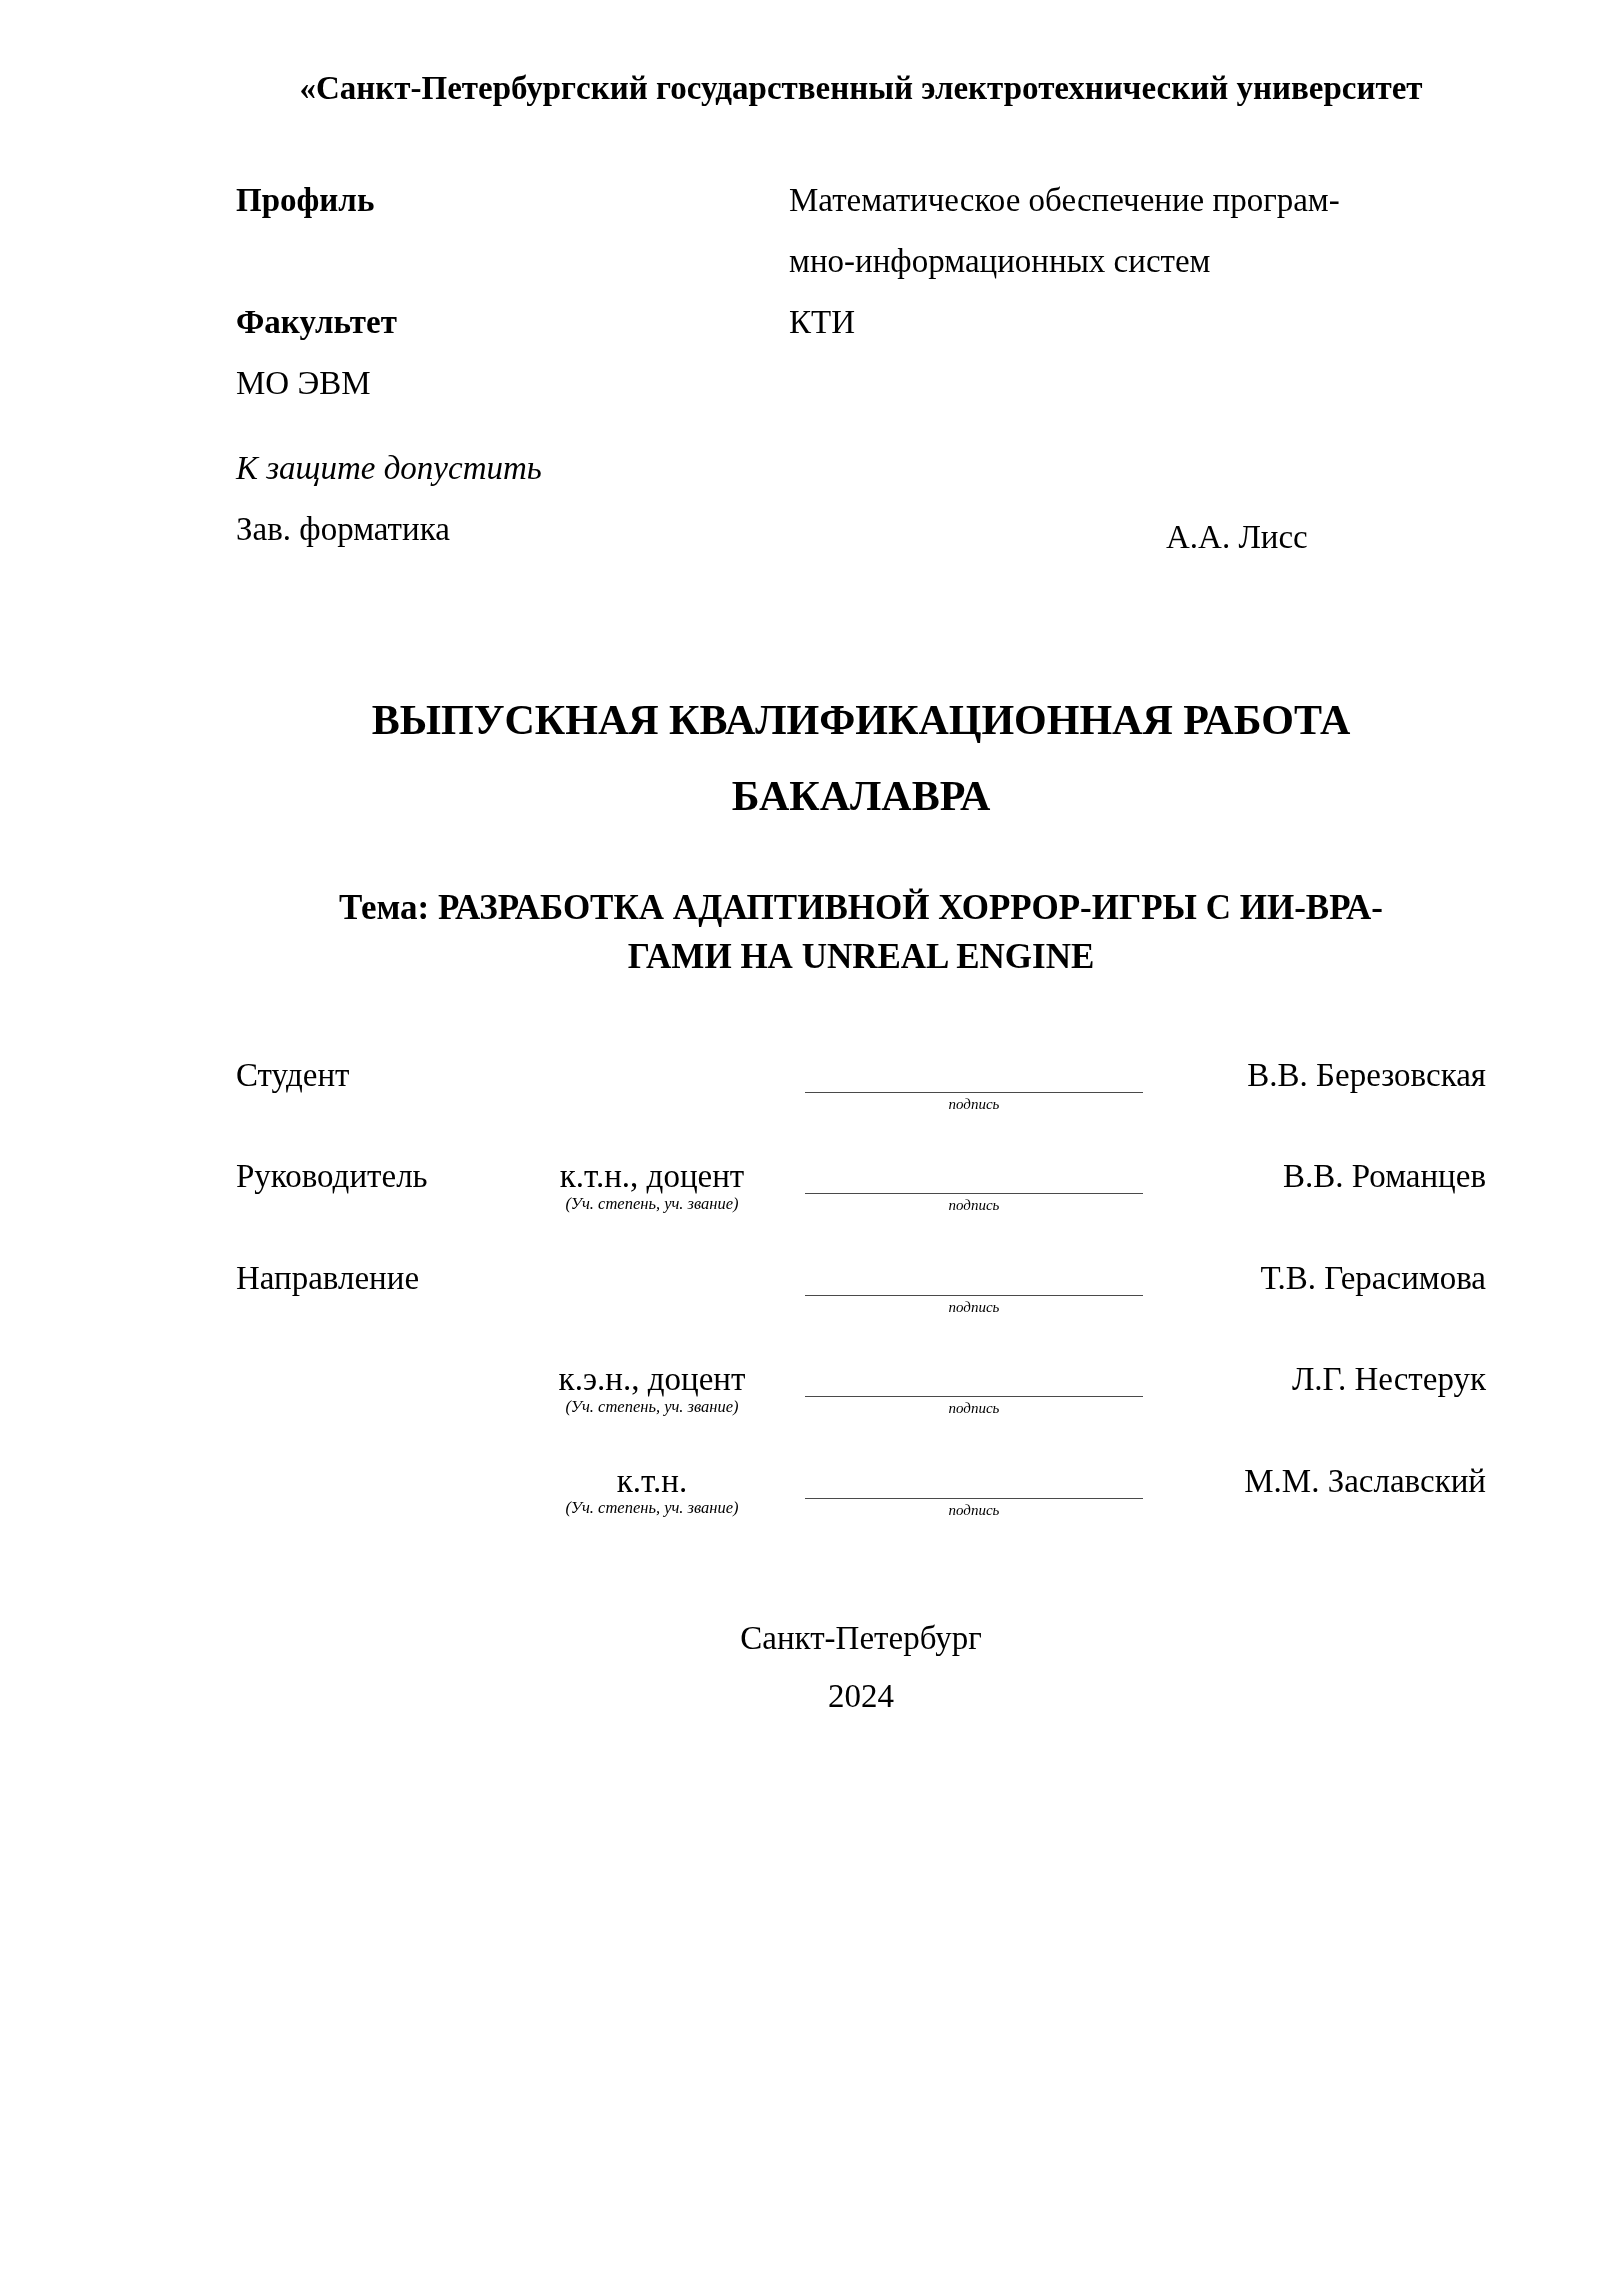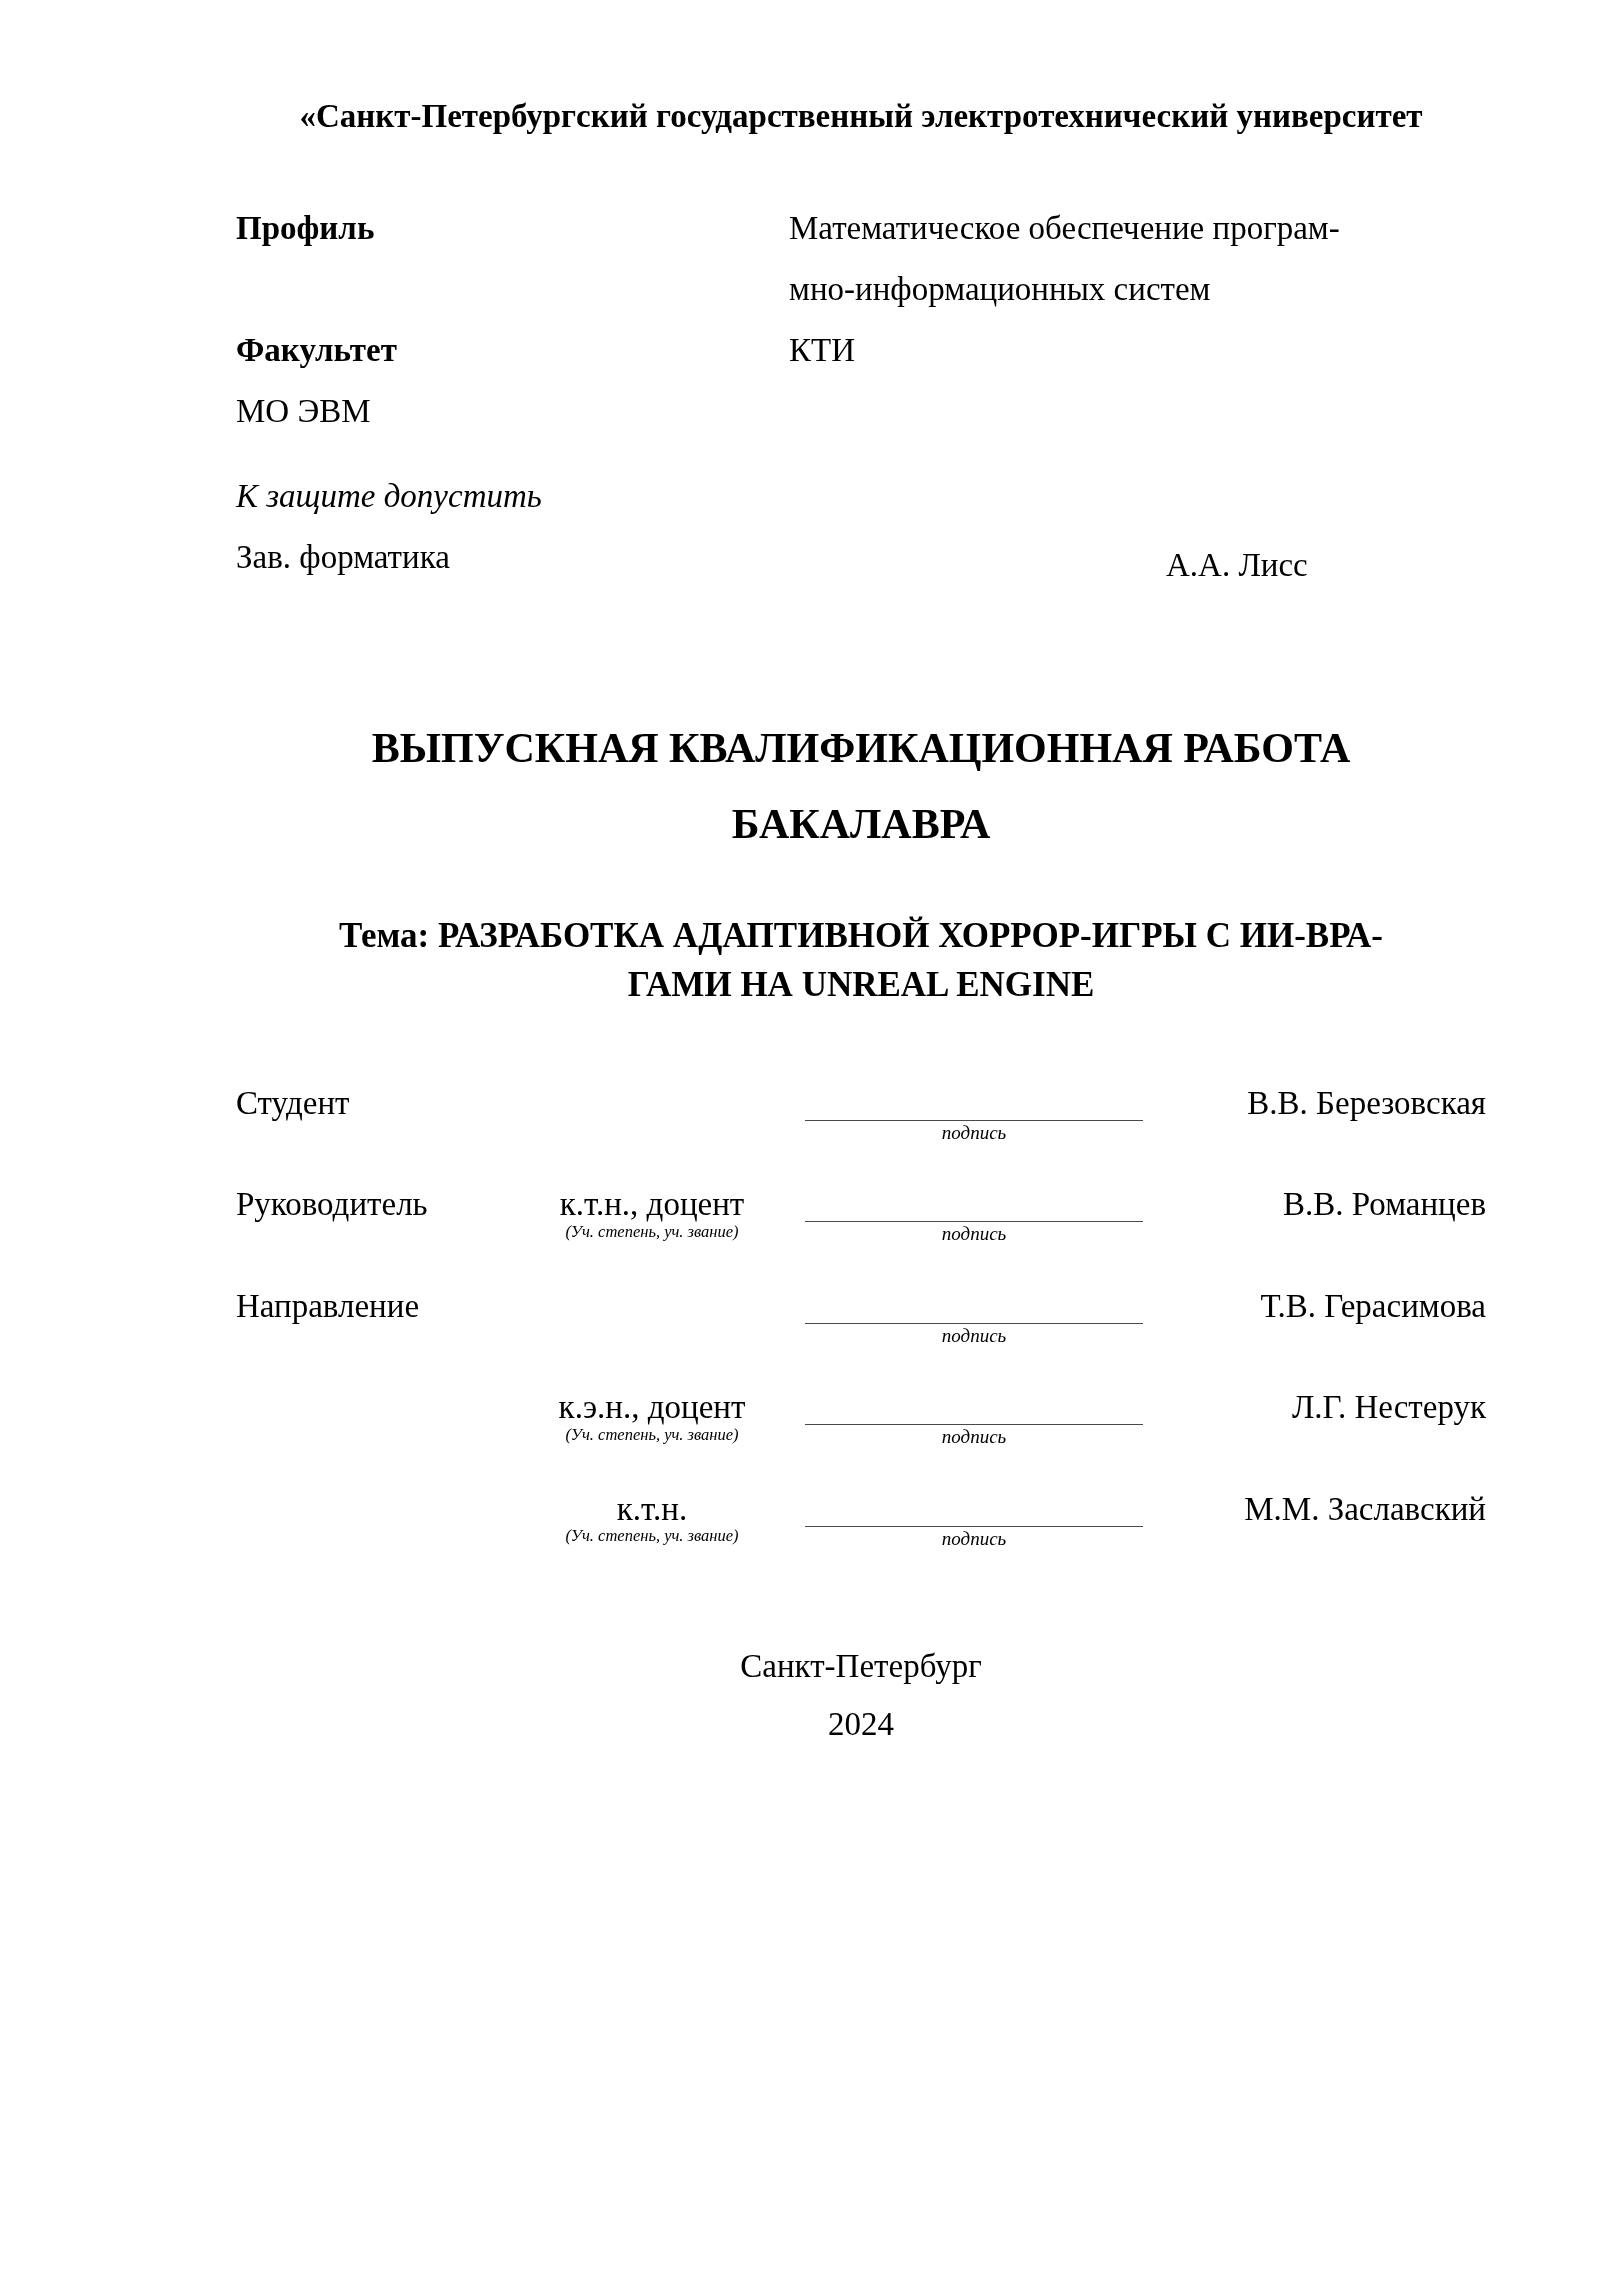--- a/index.html
+++ b/index.html
@@ -10,21 +10,20 @@
     color: #000000;
     font-family: "Liberation Serif", serif;
   }
   .page {
     position: relative;
     width: 1623px;
     height: 1684px;
     box-sizing: border-box;
     padding: 65px 137px 0 236px;
     background: #ffffff;
-    margin-top: 28px;
   }
 
   
   .uni-header {
     text-align: center;
     font-weight: bold;
     font-size: 33px;
     line-height: 46px;
   }
   .uni-line { display: block; white-space: nowrap; }
@@ -85,21 +84,21 @@
     font-size: 16.5px;
     font-style: italic;
     line-height: 19px;
     margin-top: -1.6px;
     white-space: nowrap;
   }
   .sig-line-cell { width: 338px; margin-left: 43px; }
   .sig-line { height: 36px; border-bottom: 1.6px solid #4a4a4a; }
   .sig-caption {
     text-align: center;
-    font-size: 19px;
+    font-size: 15px;
     font-style: italic;
     line-height: 23.6px;
   }
   .sig-name { flex: 1; text-align: right; line-height: 38px; white-space: nowrap; }
 
   
   .footer {
     margin-top: 86px;
     text-align: center;
     font-size: 33px;

